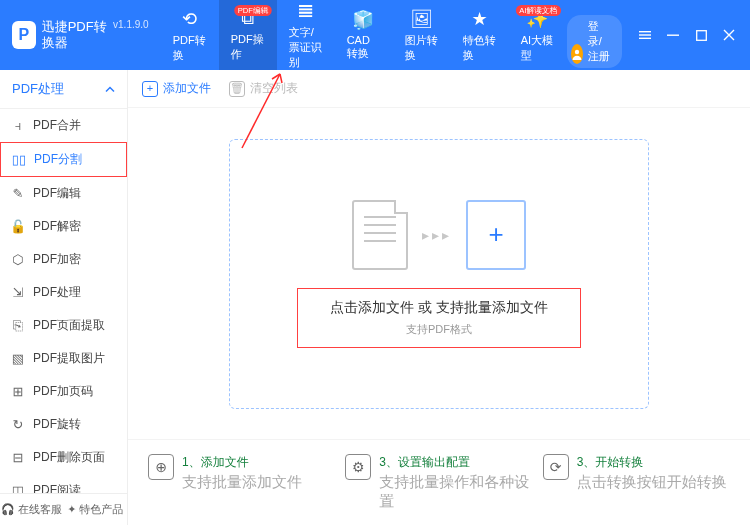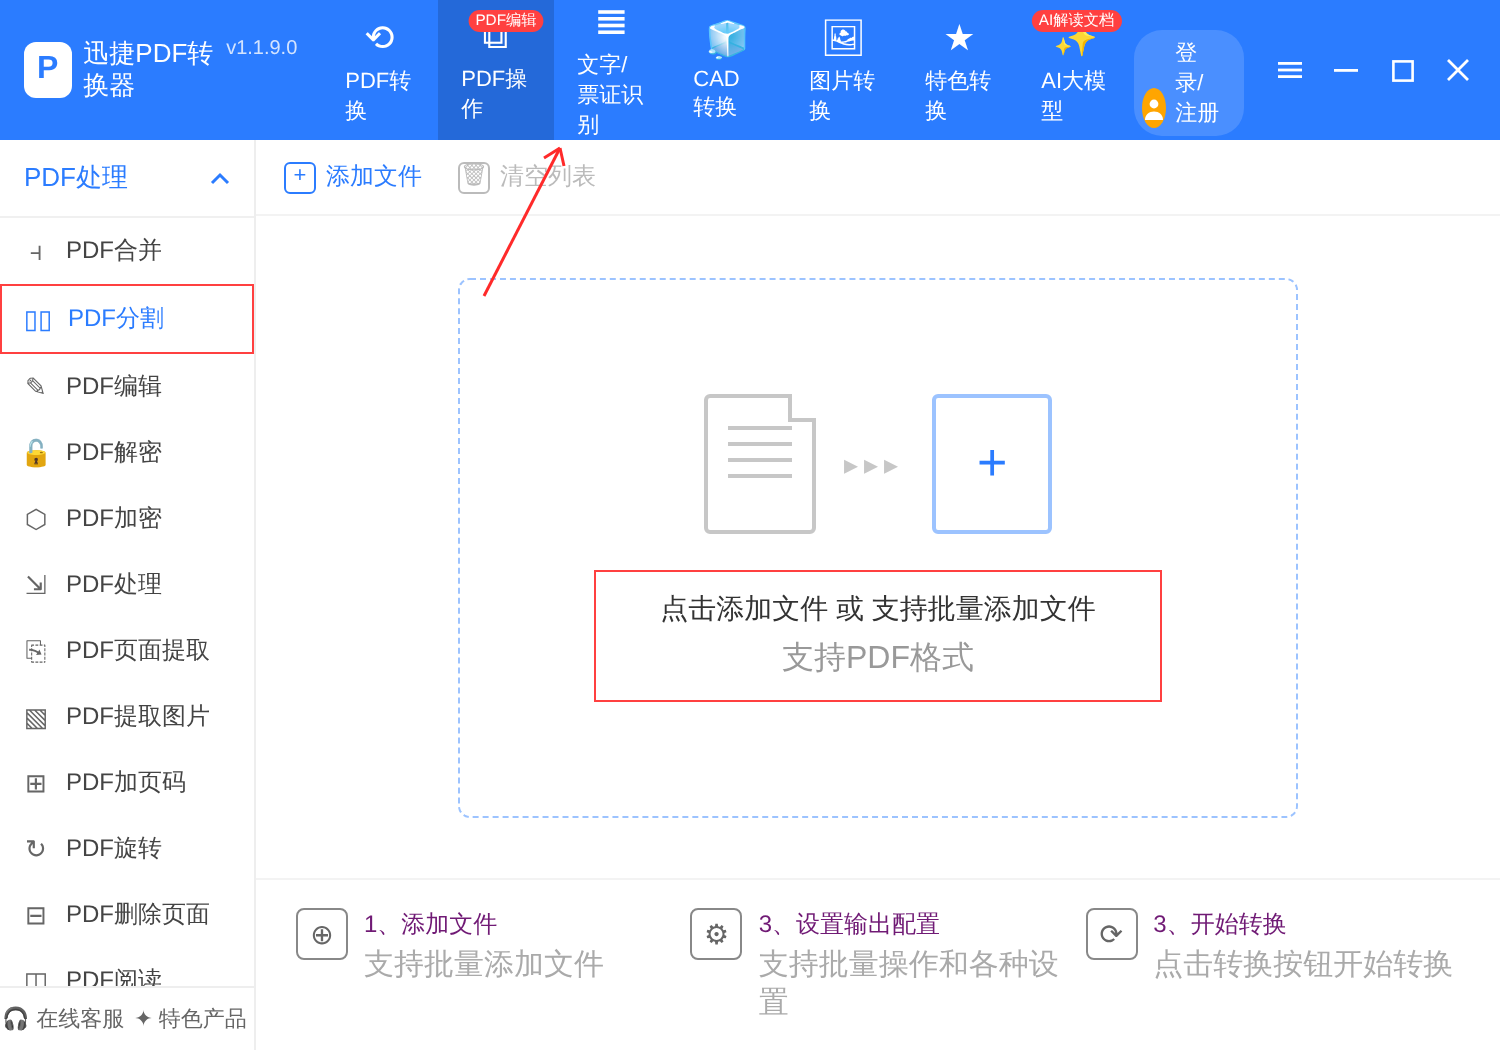--- a/index.html
+++ b/index.html
@@ -47,26 +47,26 @@
 .drop-zone-wrap { flex: 1; display: flex; align-items: center; justify-content: center; padding: 20px; }
 .drop-zone { border: 1.5px dashed #9cc3ff; border-radius: 6px; width: 420px; height: 270px; display: flex; flex-direction: column; align-items: center; justify-content: center; cursor: pointer; }
 .dz-graphics { display: flex; align-items: center; gap: 14px; margin-bottom: 18px; }
 .doc-icon { width: 56px; height: 70px; border: 2px solid #c7c7c7; border-radius: 3px; position: relative; }
 .doc-icon::before { content:""; position:absolute; left:10px; right:10px; top:14px; height:2px; background:#c7c7c7; box-shadow: 0 8px 0 #c7c7c7, 0 16px 0 #c7c7c7, 0 24px 0 #c7c7c7; }
 .doc-fold { position:absolute; top:-2px; right:-2px; width:14px; height:14px; background:#fff; border-left:2px solid #c7c7c7; border-bottom:2px solid #c7c7c7; }
 .dots { color: #c7c7c7; font-size: 14px; letter-spacing: 3px; }
 .plus-box { width: 60px; height: 70px; border: 2px solid #9cc3ff; border-radius: 3px; display:flex; align-items:center; justify-content:center; color:#2b7cff; font-size:26px; font-weight:300; }
 .dz-text-wrap { border: 1px solid #ff4040; padding: 10px 32px; text-align: center; }
 .dz-text1 { font-size: 14px; color: #333; margin-bottom: 5px; }
-.dz-text2 { font-size: 16px; color: #999; }
+.dz-text2 { font-size: 11px; color: #999; }
 
 .steps { display: flex; padding: 14px 20px; border-top: 1px solid #f3f3f3; gap: 10px; }
 .step { flex: 1; display: flex; gap: 8px; align-items: flex-start; }
 .step-icon { width: 26px; height: 26px; border: 1.5px solid #888; border-radius: 4px; display:flex; align-items:center; justify-content:center; color:#666; font-size:14px; flex-shrink:0; }
-.step-title { font-size: 12px; color: #701a75; }
+.step-title { font-size: 12px; color: #15803d; }
 .step-desc { font-size: 15px; color: #aaa; margin-top: 2px; }
 
 .arrow-annotation { position: absolute; top: 0; left: 104px; pointer-events: none; }
 
 svg { display: block; }
 </style>
 </head>
 <body>
 
 <div class="header">

